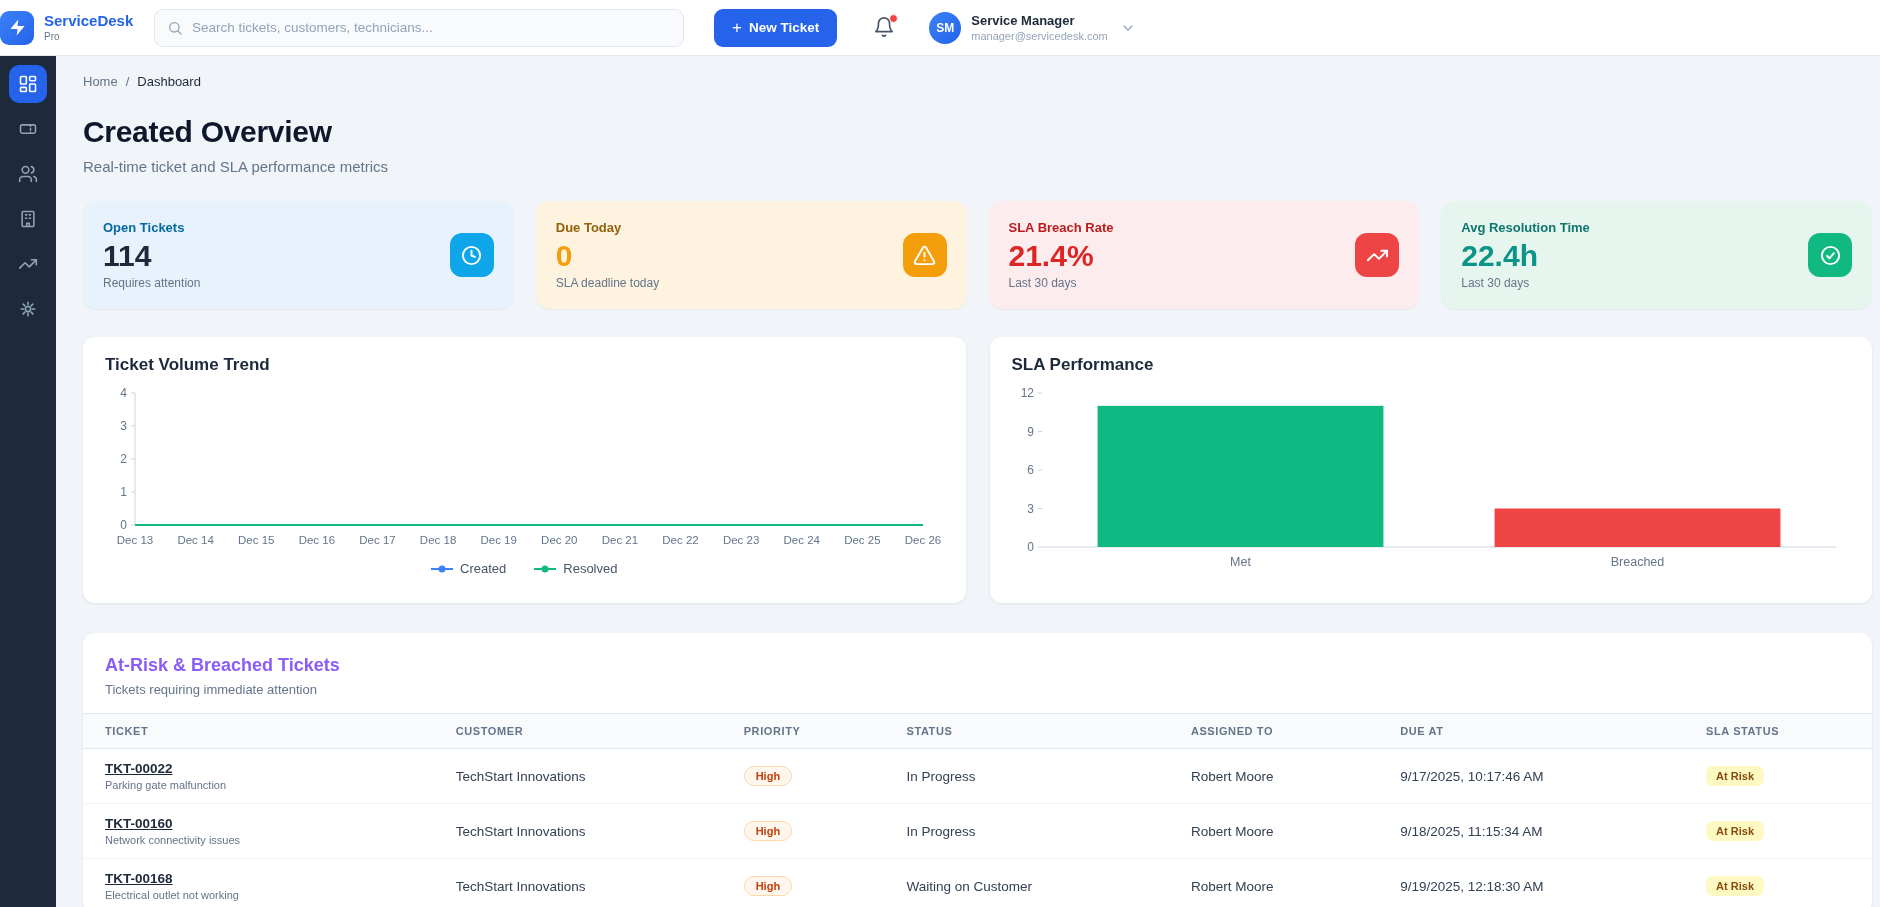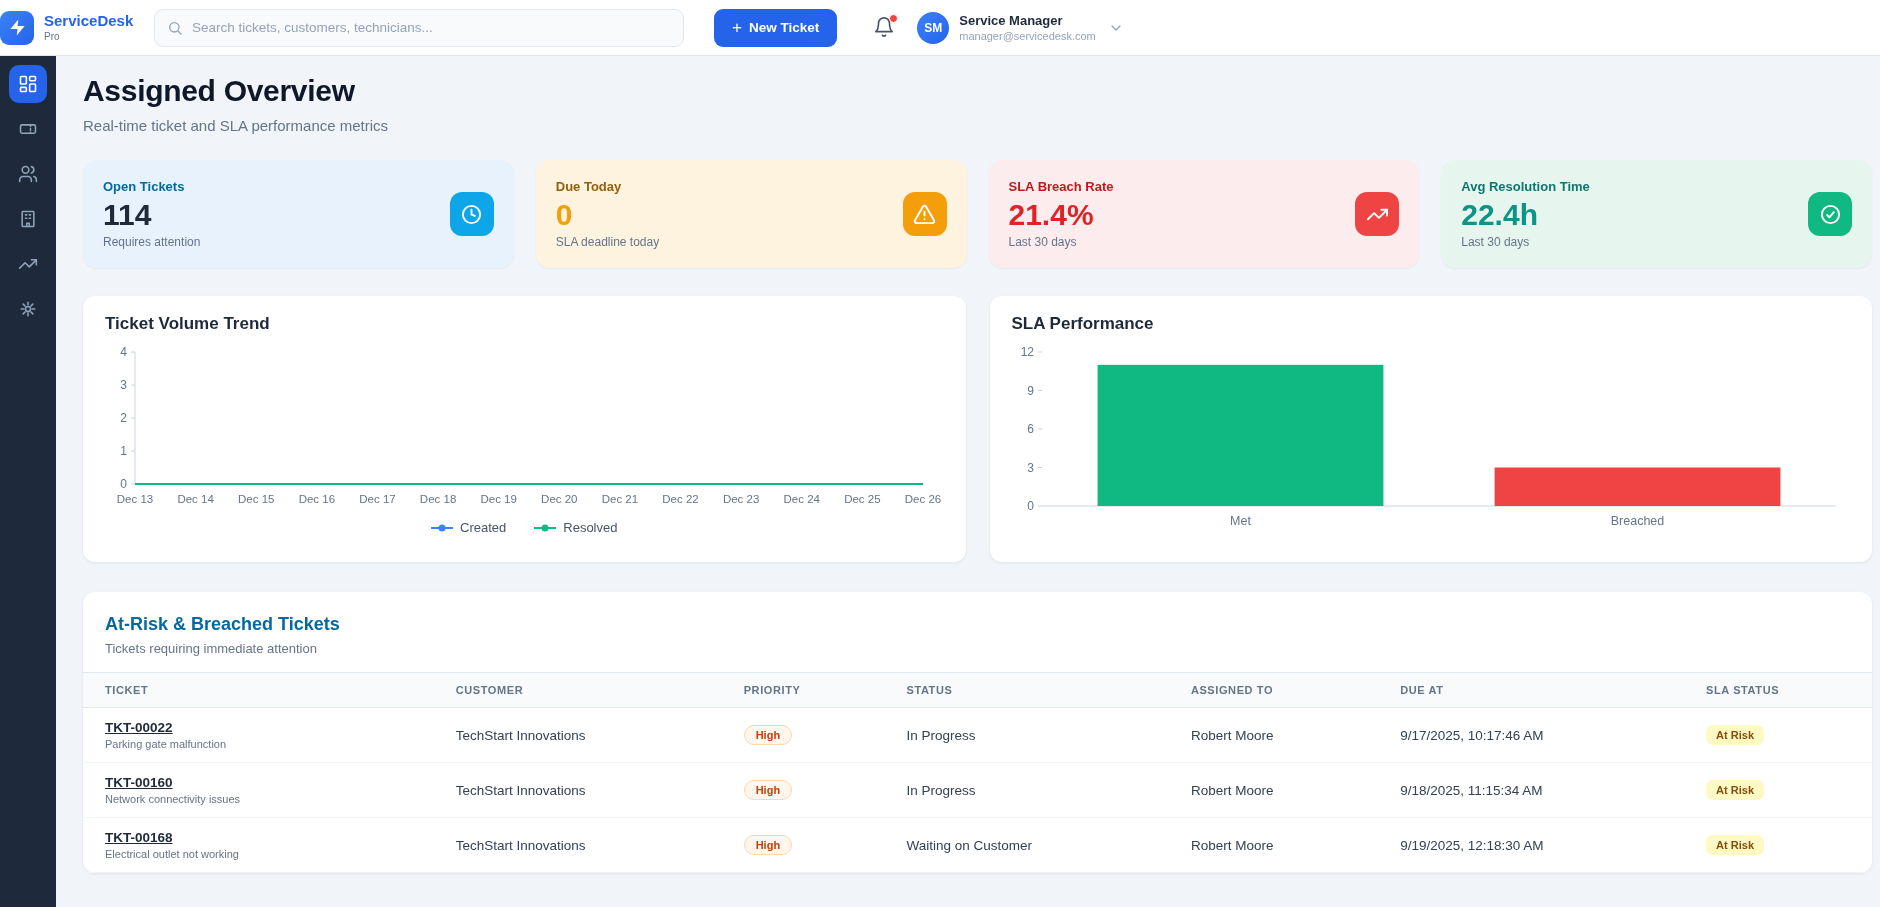--- a/index.html
+++ b/index.html
@@ -20,21 +20,21 @@
   .search input { border:none; outline:none; background:transparent; font-size:13.5px; color:#334155;
     width:100%; font-family:inherit; }
   .search input::placeholder { color:#94a3b8; }
   .btn-new { margin-left:30px; height:38px; padding:0 18px; background:#2563eb; color:#fff; border:none;
     border-radius:9px; font-size:13.5px; font-weight:600; display:flex; align-items:center; gap:7px;
     cursor:pointer; font-family:inherit; white-space:nowrap; }
   .btn-new .plus { font-size:17px; font-weight:500; line-height:1; }
   .bell { margin-left:36px; position:relative; width:24px; height:24px; color:#475569; cursor:pointer; flex:none; }
   .bell .dot { position:absolute; top:-2px; right:-1px; width:9px; height:9px; border-radius:50%;
     background:#ef4444; border:1.5px solid #fff; }
-  .avatar { margin-left:20px; width:32px; height:32px; border-radius:50%; flex:none;
+  .avatar { margin-left:32px; width:32px; height:32px; border-radius:50%; flex:none;
     background:linear-gradient(135deg,#3b82f6,#2563eb); color:#fff; font-size:12px; font-weight:700;
     display:flex; align-items:center; justify-content:center; cursor:pointer; }
   .user-meta { margin-left:10px; cursor:pointer; }
   .user-name { font-size:13px; font-weight:600; color:#1e293b; line-height:1.2; }
   .user-email { font-size:11px; color:#94a3b8; margin-top:1px; }
   .chevron { margin-left:12px; color:#94a3b8; cursor:pointer; }
 
   
   .sidebar { position:absolute; top:56px; left:0; bottom:0; width:56px; background:#1e293b;
     display:flex; flex-direction:column; align-items:center; padding-top:9px; }
@@ -66,21 +66,21 @@
   
   .charts { display:grid; grid-template-columns:1fr 1fr; gap:24px; margin-bottom:30px; }
   .chart-card { background:#fff; border-radius:12px; box-shadow:0 1px 3px rgba(15,23,42,.08);
     padding:18px 22px; height:266px; }
   .chart-card h3 { font-size:17px; font-weight:700; color:#1e293b; margin-bottom:8px; }
   .legend { display:flex; justify-content:center; gap:28px; font-size:13px; color:#475569; margin-top:2px; }
   .legend-item { display:inline-flex; align-items:center; gap:7px; }
 
   
   .table-card { background:#fff; border-radius:12px; box-shadow:0 1px 3px rgba(15,23,42,.08); padding-top:22px; }
-  .table-card h3 { font-size:18px; font-weight:700; color:#0369a1; padding:0 22px; }
+  .table-card h3 { font-size:18px; font-weight:700; color:#8b5cf6; padding:0 22px; }
   .table-sub { font-size:13px; color:#64748b; padding:0 22px; margin:6px 0 16px; }
   table { width:100%; border-collapse:collapse; table-layout:fixed; }
   thead th { text-align:left; font-size:11px; font-weight:700; letter-spacing:.6px; color:#64748b;
     background:#f8fafc; border-top:1px solid #e2e8f0; border-bottom:1px solid #e2e8f0;
     padding:11px 22px; text-transform:uppercase; }
   tbody td { padding:12px 22px; font-size:13.5px; color:#334155; border-bottom:1px solid #f1f5f9;
     vertical-align:middle; }
   .t-id { font-size:13.5px; font-weight:600; color:#1e293b;text-decoration:underline; }
   .t-sub { font-size:11px; color:#64748b; margin-top:3px; }
   .badge-high { display:inline-block; padding:3px 11px; border-radius:999px; background:#fff7ed;
@@ -173,22 +173,27 @@
   <div class="nav-item">
     <svg width="20" height="20" viewBox="0 0 24 24" fill="none" stroke="currentColor" stroke-width="1.9" stroke-linecap="round">
         <circle cx="12" cy="12" r="3.1"></circle>
         <path d="M17.2 12h3M6.8 12h-3M12 6.8v-3M12 17.2v3M15.68 8.32l2.12-2.12M8.32 8.32 6.2 6.2M15.68 15.68l2.12 2.12M8.32 15.68 6.2 17.8"></path>
       </svg>
   </div>
 </nav>
 
 <main class="main">
 
-
-  <h1 class="page-title">Assigned Overview</h1>
+  <div class="breadcrumb">
+    <span>Home</span>
+    <span>/</span>
+    <span class="cur">Dashboard</span>
+  </div>
+
+  <h1 class="page-title">Created Overview</h1>
   <p class="page-subtitle">Real-time ticket and SLA performance metrics</p>
 
   <section class="stats">
     <div class="stat-card stat-blue">
       <div>
         <div class="stat-label">Open Tickets</div>
         <div class="stat-value">114</div>
         <div class="stat-caption">Requires attention</div>
       </div>
       <div class="stat-icon">

